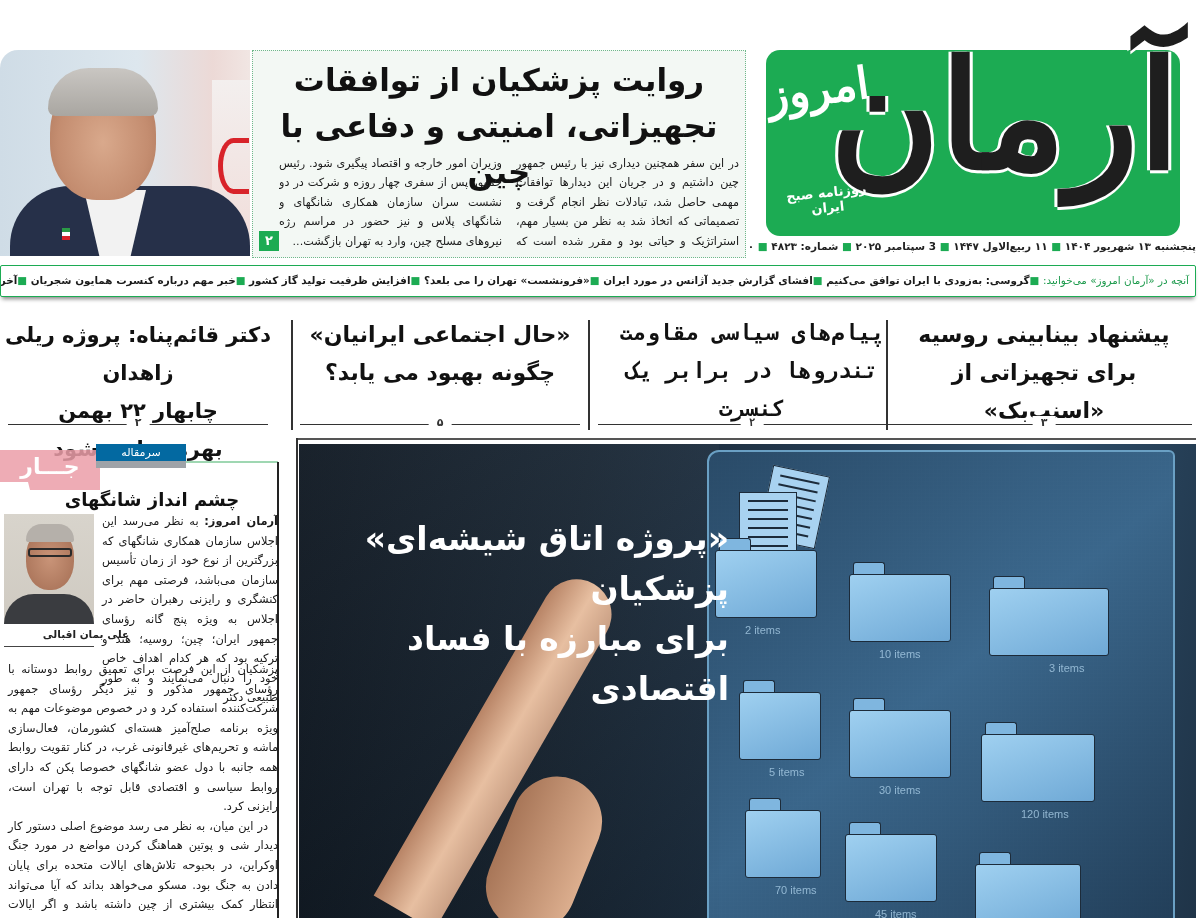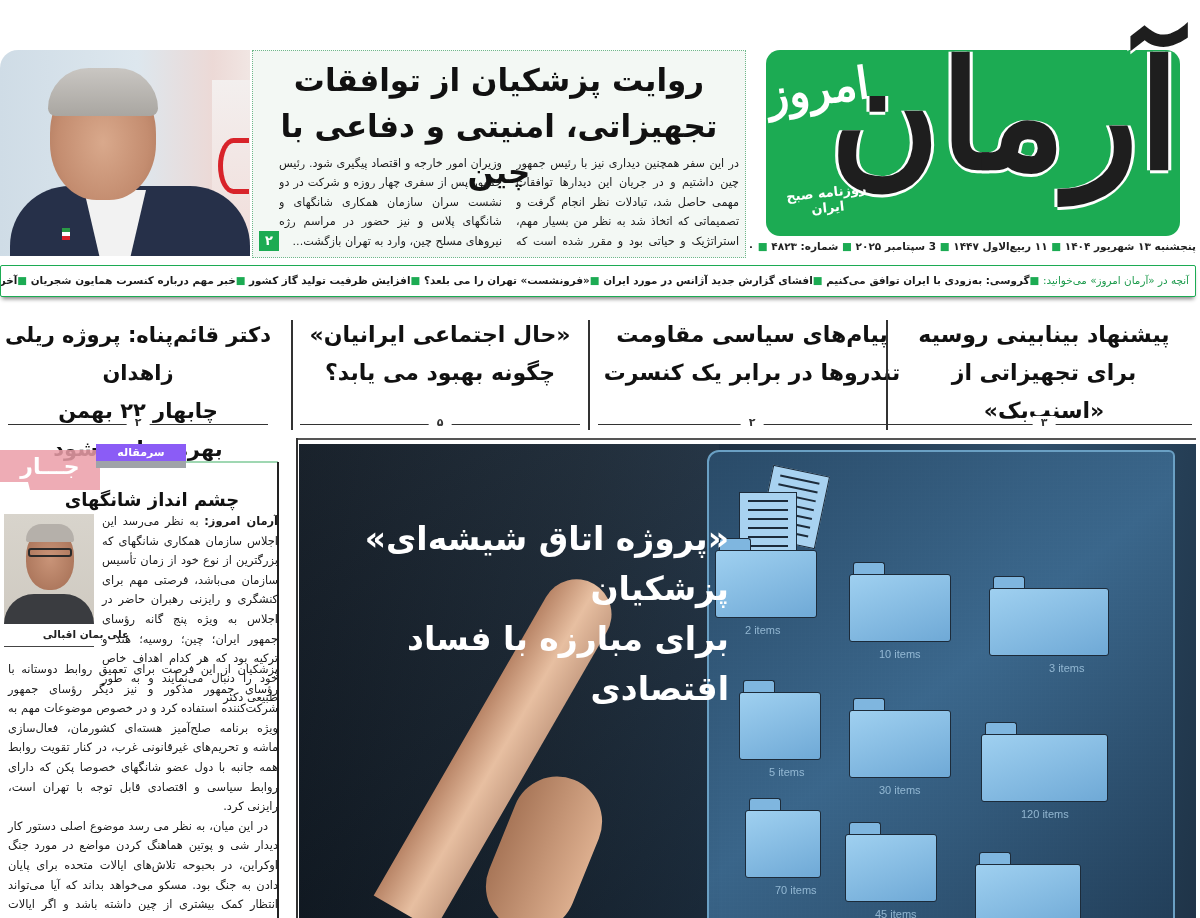--- a/index.html
+++ b/index.html
@@ -42,21 +42,21 @@
   .teasers { position: absolute; left: 0; top: 312px; width: 1200px; height: 122px; }
   .teaser { position: absolute; top: 0; height: 120px; }
   .teaser .t-head { position: absolute; left: 0; right: 0; top: 4px; text-align: center; font-weight: bold; font-size: 22px; line-height: 38px; color: #111; }
   .teaser .t-rule { position: absolute; left: 8px; right: 8px; top: 112px; border-top: 1.5px solid #333; }
   .teaser .t-page { position: absolute; left: 50%; top: 104px; transform: translateX(-50%); background: #fff; padding: 0 8px; font-size: 11px; font-weight: bold; color: #333; }
   .vsep { position: absolute; top: 320px; width: 2px; height: 110px; background: #333; }
 
   
   .edit-wrap { position: absolute; left: 0; top: 438px; width: 292px; height: 480px; }
   .jaar-tab { position: absolute; left: 0; top: 12px; width: 100px; height: 40px; background: #ec9ea8; color: #fff; font-weight: bold; font-size: 22px; line-height: 34px; text-align: center; letter-spacing: 6px; clip-path: polygon(0 0,100% 0,100% 100%,30% 100%,28% 80%,0 80%); opacity: .85; }
-  .sarmaghale { position: absolute; left: 96px; top: 6px; width: 90px; height: 17px; background: #8b5cf6; color: #fff; font-weight: bold; font-size: 11px; line-height: 17px; text-align: center; }
+  .sarmaghale { position: absolute; left: 96px; top: 6px; width: 90px; height: 17px; background: #0369a1; color: #fff; font-weight: normal; font-size: 11px; line-height: 17px; text-align: center; }
   .sarmaghale-under { position: absolute; left: 96px; top: 23px; width: 90px; height: 7px; background: #9fa3a8; }
   .edit-topline { position: absolute; left: 186px; top: 23px; width: 92px; border-top: 2px solid #9fd7b2; }
   .edit-box { position: absolute; left: 2px; top: 24px; width: 277px; height: 460px; border-right: 2px solid #222; }
   .edit-title { position: absolute; right: 10px; top: 40px; width: 260px; text-align: center; font-weight: bold; font-size: 18px; line-height: 28px; color: #111; margin-top: 8px; }
   .author-photo { position: absolute; left: 4px; top: 76px; width: 90px; height: 110px; background: linear-gradient(180deg, #d8d4cc 0%, #cfcac1 100%); overflow: hidden; }
   .author-photo .a-head { position: absolute; left: 22px; top: 14px; width: 48px; height: 62px; border-radius: 46%; background: radial-gradient(ellipse at 50% 50%, #c99478, #a36d53); }
   .author-photo .a-hair { position: absolute; left: 22px; top: 10px; width: 48px; height: 18px; border-radius: 24px 24px 4px 4px; background: #b5b0aa; }
   .author-photo .a-glasses { position: absolute; left: 24px; top: 34px; width: 44px; height: 9px; border: 2px solid #2a2a2a; border-radius: 3px; }
   .author-photo .a-body { position: absolute; left: 0; top: 80px; width: 90px; height: 40px; border-radius: 30px 30px 0 0; background: #3a3c40; }
   .author-name { position: absolute; left: 4px; top: 190px; width: 90px; text-align: center; font-size: 10.5px; font-weight: bold; color: #222; margin-left: 37px; }
@@ -143,21 +143,21 @@
 
 <div class="teasers">
   <div class="teaser" style="left:888px;width:312px;">
     <div class="t-head">
       <div>پیشنهاد بینابینی روسیه</div>
       <div>برای تجهیزاتی از «اسنپ‌بک»</div>
     </div>
     <div class="t-rule"></div>
     <div class="t-page">۳</div>
   </div>
-  <div class="teaser" style="left:590px;width:324px;">
+  <div class="teaser" style="left:590px;width:324px;font-family:Liberation Mono, monospace;">
     <div class="t-head">
       <div>پیام‌های سیاسی مقاومت</div>
       <div>تندروها در برابر یک کنسرت</div>
     </div>
     <div class="t-rule"></div>
     <div class="t-page">۲</div>
   </div>
   <div class="teaser" style="left:292px;width:296px;">
     <div class="t-head">
       <div>«حال اجتماعی ایرانیان»</div>
@@ -247,21 +247,21 @@
     <div class="folder" style="left:30px;top:228px;width:82px;">
         <div class="tab"></div>
         <div class="body"></div>
         <div class="lbl">5 items</div>
       </div>
     <div class="folder" style="left:140px;top:246px;">
         <div class="tab"></div>
         <div class="body"></div>
         <div class="lbl">30 items</div>
       </div>
-    <div class="folder" style="left:272px;top:270px;width:127px;">
+    <div class="folder" style="left:272px;top:270px;width:114px;">
         <div class="tab"></div>
         <div class="body"></div>
         <div class="lbl" style="left:40px">120 items</div>
       </div>
     <div class="folder" style="left:36px;top:346px;width:76px;">
         <div class="tab"></div>
         <div class="body"></div>
         <div class="lbl">70 items</div>
       </div>
     <div class="folder" style="left:136px;top:370px;width:92px;">

